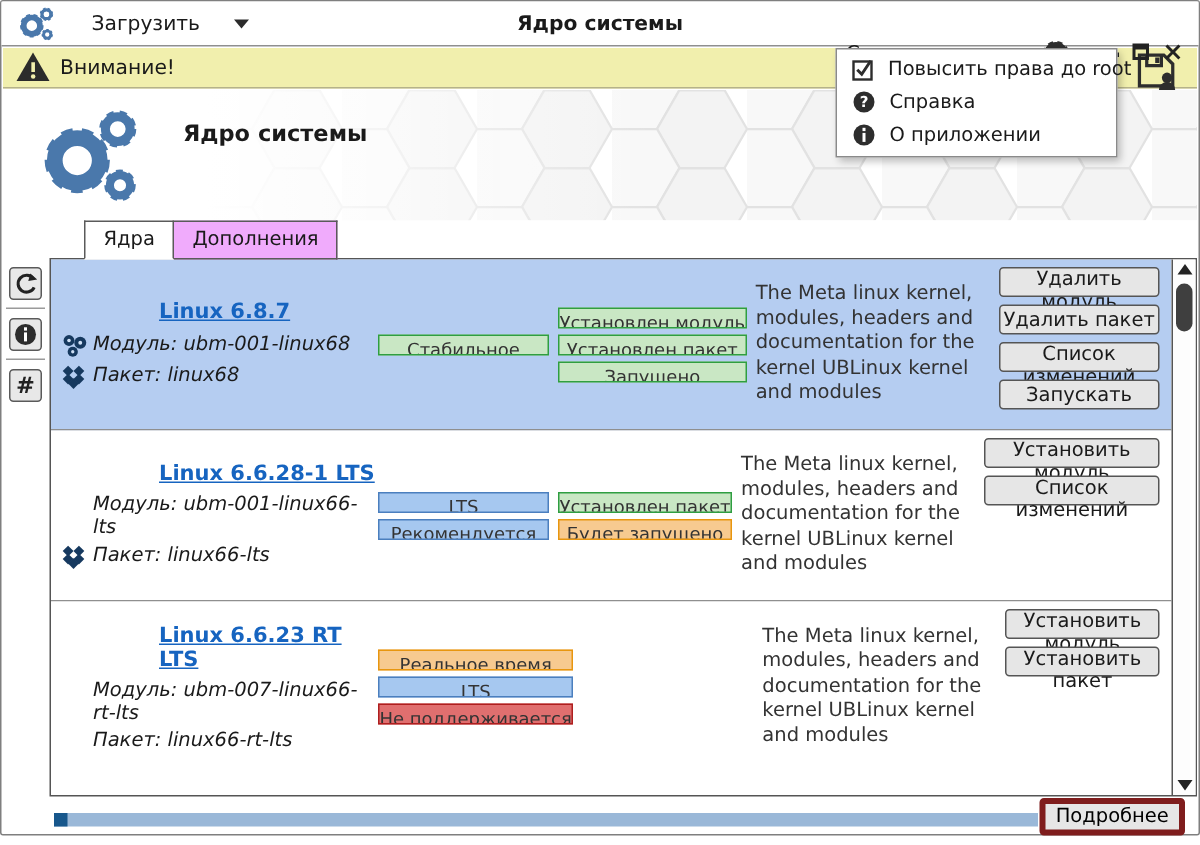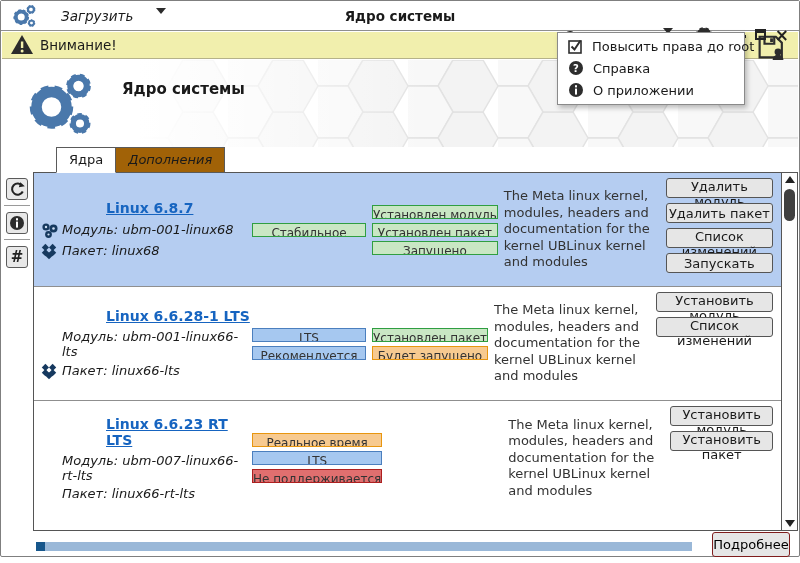--- a/index.html
+++ b/index.html
@@ -2,21 +2,21 @@
 <html><head>
 <meta charset="utf-8">
 <style>
   * { box-sizing: border-box; margin: 0; padding: 0; }
   html,body { width:800px; height:563px; background:#fff; font-family:"DejaVu Sans",sans-serif; color:#1a1a1a; overflow:hidden; }
   .window { position:absolute; top:0; left:0; width:800px; height:557px; background:#fff; border:1px solid #7f7f7f; border-radius:2px; }
 
   
   .titlebar { position:absolute; top:0; left:0; right:0; height:30px; background:#fff; border-bottom:1px solid #8f8f8f; display:flex; align-items:center; }
   .appicon { margin-left:8px; width:32px; height:26px; }
-  .menu-btn { display:flex; gap:23px; font-size:13.5px; padding:3px 6px; cursor:default;font-style:italic; }
+  .menu-btn { display:flex; align-items:center; gap:23px; font-size:13.5px; padding:3px 6px; cursor:default; }
   .menu-load { margin-left:14px; }
   .caret { width:0; height:0; border-left:5px solid transparent; border-right:5px solid transparent; border-top:6px solid #2b2b2b; }
   .tb-title { position:absolute; left:0; right:0; text-align:center; font-weight:bold; font-size:13.5px; pointer-events:none; }
   .tb-right { margin-left:auto; display:flex; align-items:center; gap:14px; padding-right:10px; z-index:2;margin-top:40px; }
   .gear-sm { width:22px; height:22px; }
   .winctl { display:flex; align-items:flex-start; gap:9px; margin-left:6px; }
   .wc-min { width:11px; height:13px; border-bottom:3px solid #222; margin-top:-4px; }
   .wc-max { width:11px; height:11px; border:2px solid #222; border-top:4px solid #222; }
   .wc-close { font-size:17px; line-height:13px; font-weight:bold; color:#222; }
 
@@ -36,21 +36,21 @@
   .hexbg { position:absolute; right:0; top:0; height:87px; width:660px; }
   .hdr-gears { position:absolute; left:14px; top:8px; width:92px; height:72px; }
   .hdr-text { position:absolute; left:120px; top:20px; z-index:2; }
   .hdr-title { font-size:15px; font-weight:bold; margin-bottom:14px; }
   .hdr-sub { font-size:13.5px; }
 
   
   .tabs { position:absolute; left:55px; top:146px; display:flex; z-index:5; }
   .tab { height:26px; padding:4px 12px 0; font-size:13px; border:1px solid #5a5a5a; }
   .tab.active { background:#fff; border-bottom:1px solid #fff; z-index:6; }
-  .tab.inactive { background:#a16207; border-left:none;font-style:italic; }
+  .tab.inactive { background:#f0abfc; border-left:none; }
 
   
   .sidecol { position:absolute; left:0; top:171px; width:32px; }
   .side-btn { width:22px; height:22px; margin:6px auto 5px; background:#e8e8e8; border:1px solid #5a5a5a; border-radius:3px; display:flex; align-items:center; justify-content:center; }
   .side-sep { width:26px; height:0; border-top:1px solid #9a9a9a; margin:0 auto; }
   .hash-glyph { font-size:15px; font-weight:bold; color:#222; }
 
   
   .list { position:absolute; left:32px; top:171px; width:765px; height:359px; border:1px solid #555; background:#fff; }
   .rows { position:absolute; left:0; top:0; right:16px; bottom:0; }
@@ -75,21 +75,21 @@
   .vscroll { position:absolute; right:0; top:0; bottom:0; width:16px; border-left:1px solid #555; background:#fdfdfd; }
   .sb-up, .sb-down { position:absolute; left:0; right:0; height:13px; display:flex; align-items:center; justify-content:center; }
   .sb-up { top:0; } .sb-down { bottom:0; }
   .tri-up { width:0; height:0; border-left:5px solid transparent; border-right:5px solid transparent; border-bottom:7px solid #222; }
   .tri-down { width:0; height:0; border-left:5px solid transparent; border-right:5px solid transparent; border-top:7px solid #222; }
   .sb-thumb { position:absolute; left:2px; width:11px; top:16px; height:32px; background:#3f3f3f; border-radius:6px; }
 
   
   .progress { position:absolute; left:35px; top:541px; width:656px; height:9px; background:#9ab8d8; }
   .progress-fill { width:9px; height:9px; background:#17578c; }
-  .details-btn { position:absolute; right:9px; top:531px; width:78px; height:25px; background:#e6e6e6; border:1px solid #7f1d1d; border-radius:3px; font-size:13px; font-family:"DejaVu Sans",sans-serif; }
+  .details-btn { position:absolute; right:9px; top:531px; width:97px; height:25px; background:#e6e6e6; border:4px solid #7f1d1d; border-radius:3px; font-size:13px; font-family:"DejaVu Sans",sans-serif; }
 </style>
 </head>
 <body>
 
 <svg width="0" height="0" style="position:absolute">
   <defs>
     <g id="gearset">
       <circle cx="17" cy="26" r="11" fill="none" stroke="#4a78ab" stroke-width="7" stroke-dasharray="4.2 3.4"></circle>
       <circle cx="17" cy="26" r="10" fill="none" stroke="#4a78ab" stroke-width="7"></circle>
       <circle cx="35" cy="12" r="6" fill="none" stroke="#4a78ab" stroke-width="4.5" stroke-dasharray="2.6 2.2"></circle>

